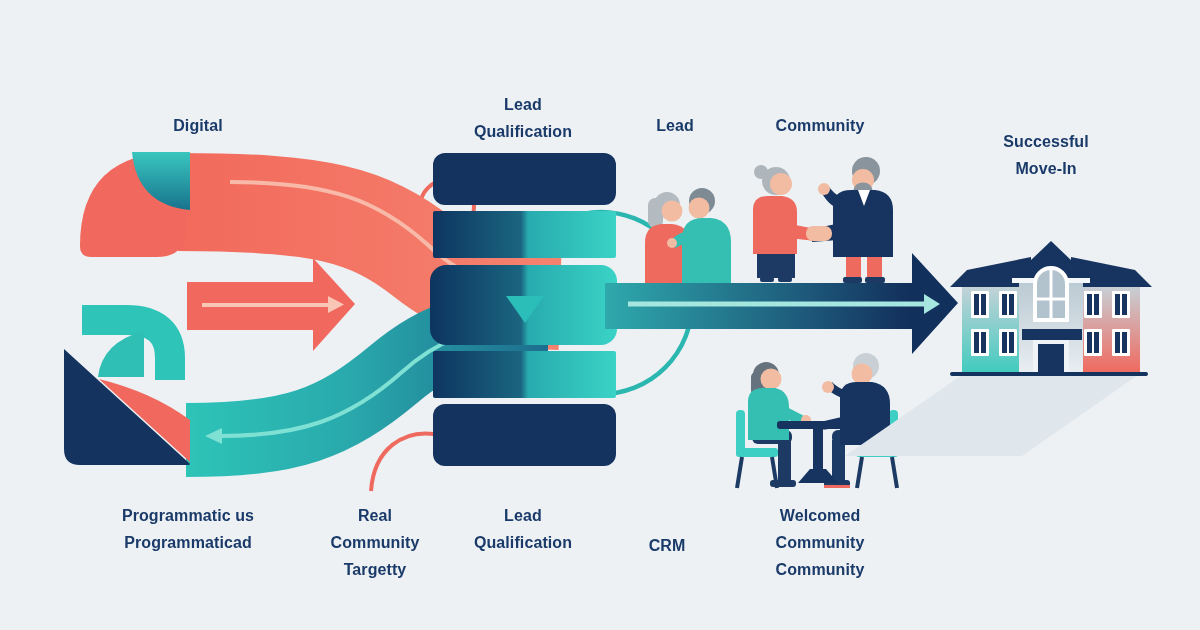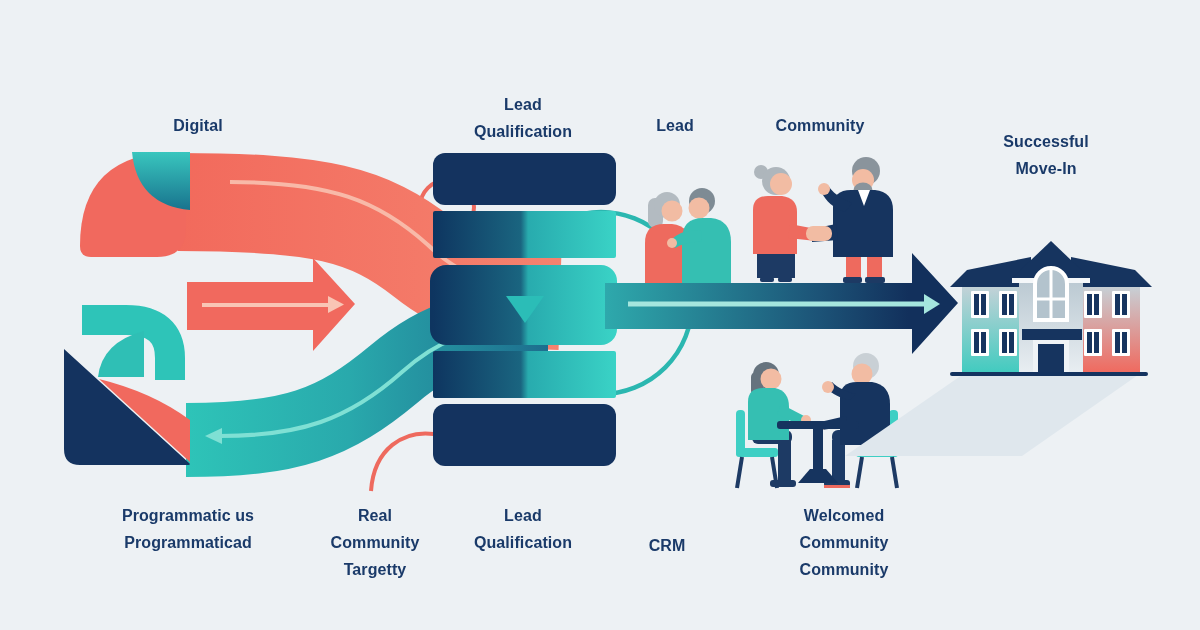--- a/index.html
+++ b/index.html
@@ -249,16 +249,16 @@
 Move-In</div>
 
 <div class="label" style="left:188px;top:502px;">Programmatic us
 Programmaticad</div>
 <div class="label" style="left:375px;top:502px;">Real
 Community
 Targetty</div>
 <div class="label" style="left:523px;top:502px;">Lead
 Qualification</div>
 <div class="label" style="left:667px;top:532px;">CRM</div>
-<div class="label" style="left:844px;top:502px;text-align:center;">Welcomed
+<div class="label" style="left:820px;top:502px;text-align:center;">Welcomed
 Community
 Community</div>
 
 </div>
 </body></html>

